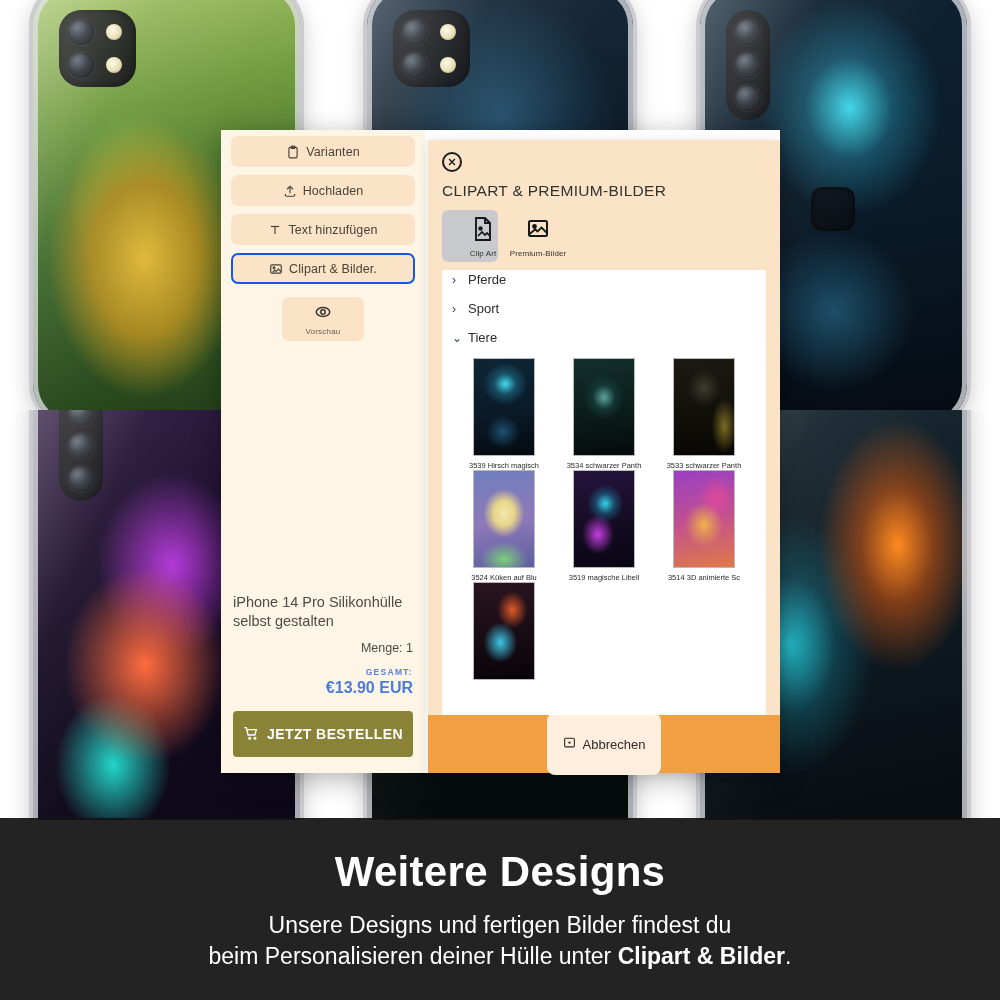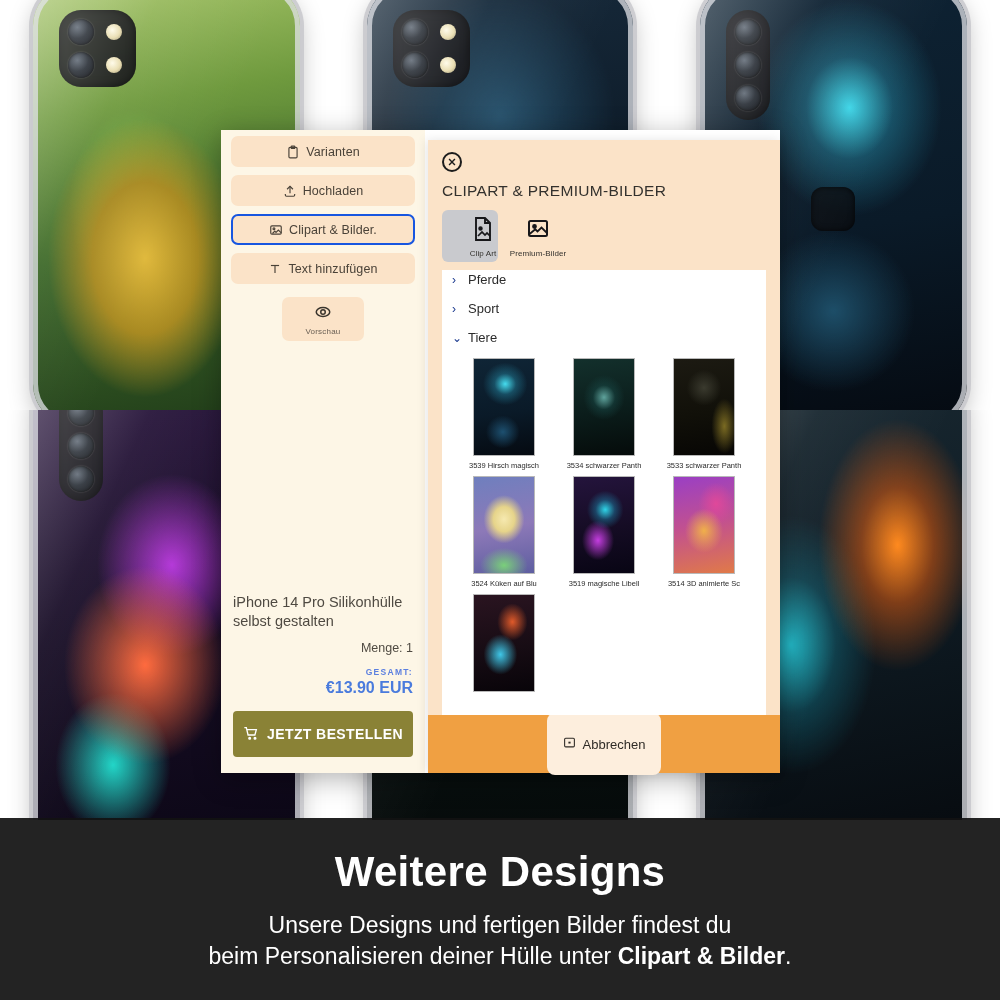--- a/index.html
+++ b/index.html
@@ -195,21 +195,21 @@
   .cat-item {
     display: flex; align-items: center; gap: 7px;
     padding: 7px 0 7px 10px;
     font-size: 13px; color: #2b2b2b; cursor: pointer;
   }
   .cat-item .chev { color: #1b3a8f; font-size: 12px; width: 9px; display: inline-block; }
   .cat-item.first { margin-top: -9px; }
 
   .thumb-grid {
     display: grid; grid-template-columns: repeat(3, 1fr);
-    padding: 4px 12px 0 12px; row-gap: 6px;
+    padding: 4px 12px 0 12px; 
   }
   .thumb-cell { display: flex; flex-direction: column; align-items: center; }
   .thumb {
     width: 62px; height: 98px; border: 1px solid #b9b9b9;
     overflow: hidden; cursor: pointer;
   }
   .thumb-label {
     margin-top: 5px; font-size: 7.5px; color: #2b2b2b;
     white-space: nowrap; overflow: hidden; max-width: 84px; text-align: center;
   }
@@ -368,39 +368,39 @@
         <span class="sicon">
           <svg viewBox="0 0 24 24" fill="none" stroke="#4a4238" stroke-width="2">
             <path d="M12 16V4"></path>
               <path d="M7 9l5-5 5 5"></path>
             <path d="M4 17v2a2 2 0 0 0 2 2h12a2 2 0 0 0 2-2v-2"></path>
           </svg>
         </span>
         <span>Hochladen</span>
       </div>
 
+      <div class="side-btn">
+        <span class="sicon">
+          <svg viewBox="0 0 24 24" fill="none" stroke="#4a4238" stroke-width="2">
+            <path d="M5 6h14"></path>
+              <path d="M12 6v13"></path>
+          </svg>
+        </span>
+        <span>Text hinzufügen</span>
+      </div>
+
       <div class="side-btn active">
         <span class="sicon">
           <svg viewBox="0 0 24 24" fill="none" stroke="#4a4238" stroke-width="2">
             <rect x="3" y="5" width="18" height="14" rx="2"></rect>
             <circle cx="8.5" cy="10" r="1.6"></circle>
             <path d="M21 17l-5-5-4 4-2-2-4 4"></path>
           </svg>
         </span>
         <span>Clipart &amp; Bilder.</span>
-      </div>
-
-      <div class="side-btn">
-        <span class="sicon">
-          <svg viewBox="0 0 24 24" fill="none" stroke="#4a4238" stroke-width="2">
-            <path d="M5 6h14"></path>
-              <path d="M12 6v13"></path>
-          </svg>
-        </span>
-        <span>Text hinzufügen</span>
       </div>
 
       <div class="preview-btn">
         <span>
           <svg viewBox="0 0 24 24" width="18" height="18" fill="none" stroke="#3a352e" stroke-width="2">
             <ellipse cx="12" cy="12" rx="9" ry="6"></ellipse>
             <circle cx="12" cy="12" r="3"></circle>
           </svg>
         </span>
         <span class="plabel">Vorschau</span>

